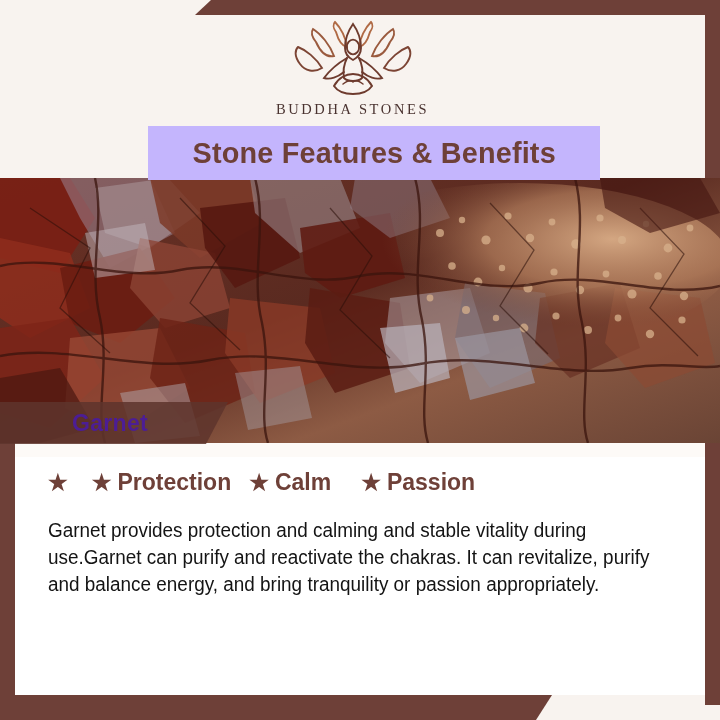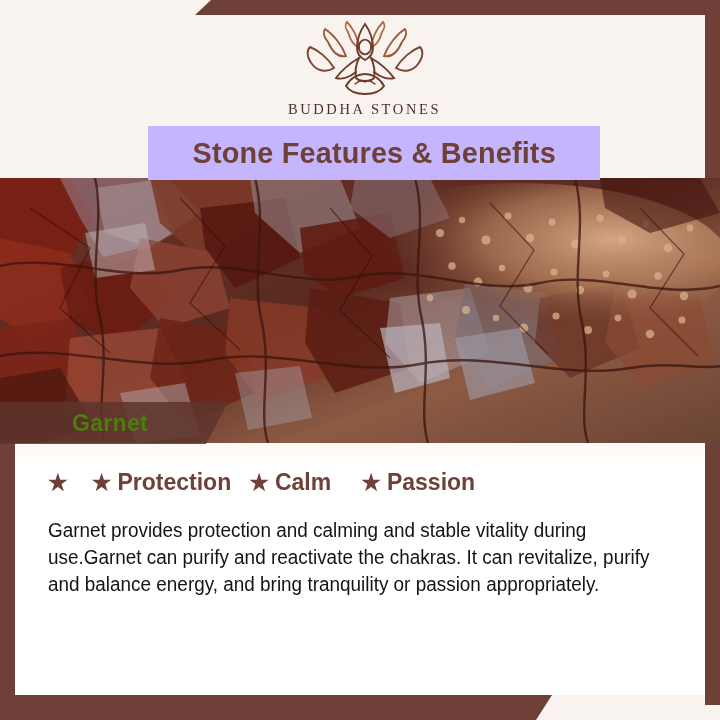--- a/index.html
+++ b/index.html
@@ -27,21 +27,21 @@
     clip-path:polygon(0 0, 100% 0, calc(100% - 16px) 100%, 0 100%);
   }
   .left-bar{
     position:absolute;left:0;top:180px;width:15px;height:515px;
     background:#6e4038;
   }
 
   
   .brand{
     position:absolute;top:20px;left:0;width:705px;
-    display:flex;flex-direction:column;align-items:center;padding-left:12px;
+    display:flex;flex-direction:column;align-items:center;
   }
   .logo-mark{width:150px;height:78px;display:block;}
   .brand-name{
     margin-top:3px;
     font-family:"Liberation Serif", serif;
     font-size:14.5px;letter-spacing:2.6px;
     color:#4a3330;font-weight:400;
   }
 
   
@@ -68,21 +68,21 @@
 
   
   .stone-label{
     position:absolute;left:0;top:402px;width:228px;height:42px;
     background:rgba(94,52,44,.86);
     display:flex;align-items:center;
     clip-path:polygon(0 0, 100% 0, calc(100% - 22px) 100%, 0 100%);
     z-index:5;
   }
   .stone-label span{
-    color:#4d7c0f;font-weight:bold;font-size:23px;
+    color:#4c1d95;font-weight:bold;font-size:23px;
     padding-left:72px;letter-spacing:.3px;
   }
 
   
   .content{
     position:absolute;left:15px;top:443px;width:690px;height:252px;
     background:#fdfaf7;
   }
   .content-inner{
     position:absolute;left:0;top:14px;width:690px;height:238px;

